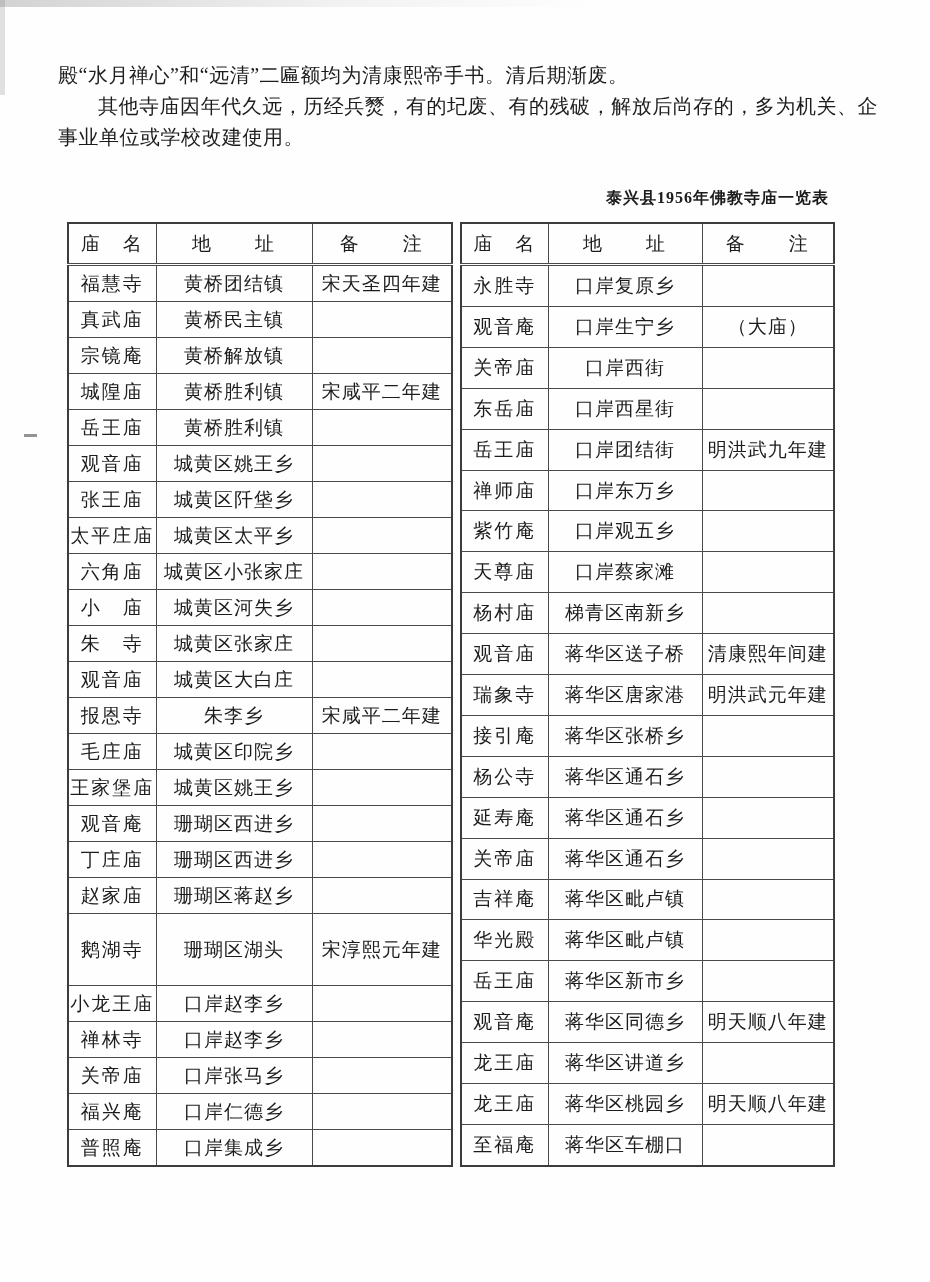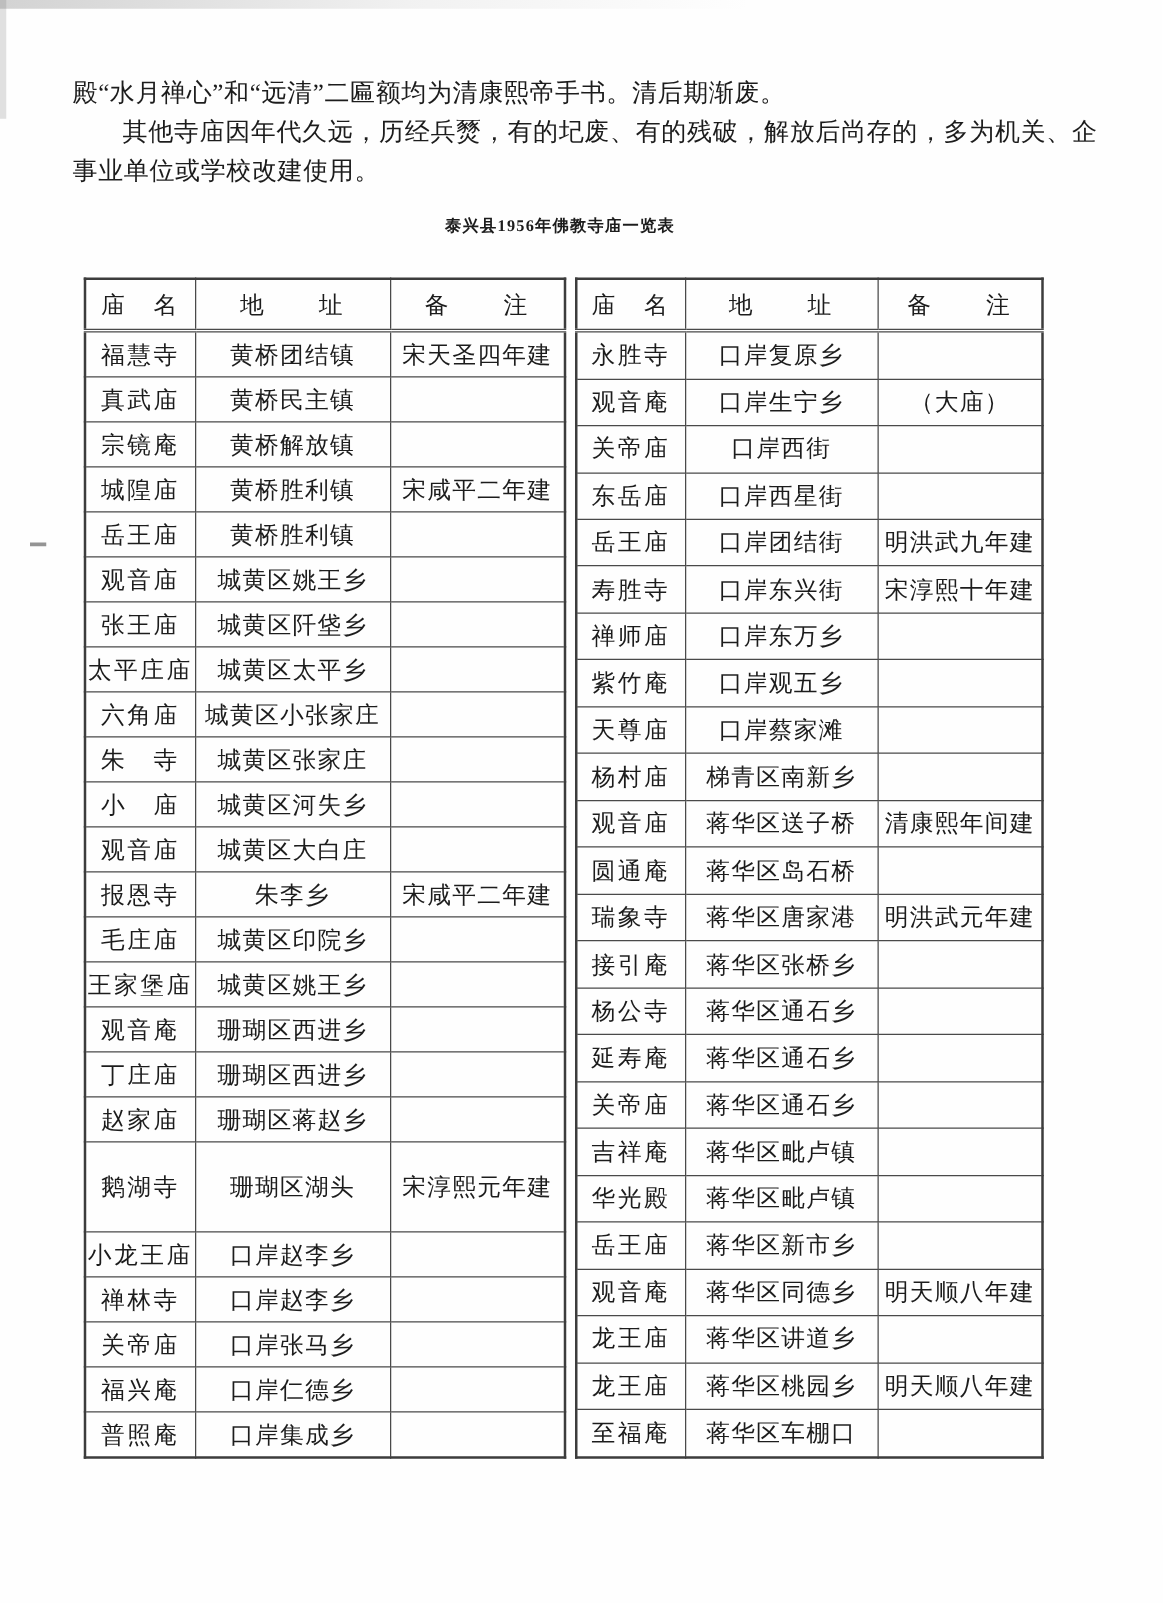--- a/index.html
+++ b/index.html
@@ -13,22 +13,22 @@
   .top-smudge { position:absolute; top:0; left:0; width:600px; height:7px;
     background:linear-gradient(to right, rgba(110,110,110,.30), rgba(150,150,150,.12) 55%, rgba(255,255,255,0)); }
   .left-smudge { position:absolute; top:0; left:0; width:5px; height:95px; background:rgba(120,120,120,.22); }
   .edge-dash { position:absolute; left:24px; top:434px; width:13px; height:3px; background:rgba(60,60,60,.55); }
 
   .textblock { position:absolute; left:58px; top:60px; width:820px; }
   .textblock p { margin:0; font-size:20px; line-height:31px; letter-spacing:0.5px; text-align:justify; }
   .textblock p.indent { text-indent:2em; }
 
   .table-title {
-    position:absolute; left:67px; top:172px; width:762px; margin:0;
-    text-align:center; font-size:13px; font-weight:bold; letter-spacing:1px;
+    position:absolute; left:67px; top:188px; width:762px; margin:0;
+    text-align:right; font-size:16px; font-weight:bold; letter-spacing:1px;
   }
 
   .tables { position:absolute; left:67px; top:222px; display:flex; gap:7px; }
   table.sub { border-collapse:collapse; table-layout:fixed; border:2px solid #3c3c3c; }
   table.sub th, table.sub td {
     border:1px solid #4a4a4a; text-align:center; vertical-align:middle;
     padding:0; overflow:hidden; white-space:nowrap;
   }
   table.sub th { height:39px; font-weight:normal; font-size:19px; letter-spacing:2px;
     border-bottom:3px double #4a4a4a; }
@@ -106,27 +106,27 @@
             <td class="c-name">太平庄庙</td>
             <td class="c-addr">城黄区太平乡</td>
             <td class="c-note"></td>
           </tr>
           <tr>
             <td class="c-name">六角庙</td>
             <td class="c-addr">城黄区小张家庄</td>
             <td class="c-note"></td>
           </tr>
           <tr>
+            <td class="c-name">小　庙</td>
+            <td class="c-addr">城黄区河失乡</td>
+            <td class="c-note"></td>
+          </tr>
+          <tr>
             <td class="c-name">朱　寺</td>
             <td class="c-addr">城黄区张家庄</td>
-            <td class="c-note"></td>
-          </tr>
-          <tr>
-            <td class="c-name">小　庙</td>
-            <td class="c-addr">城黄区河失乡</td>
             <td class="c-note"></td>
           </tr>
           <tr>
             <td class="c-name">观音庙</td>
             <td class="c-addr">城黄区大白庄</td>
             <td class="c-note"></td>
           </tr>
           <tr>
             <td class="c-name">报恩寺</td>
             <td class="c-addr">朱李乡</td>
@@ -222,25 +222,20 @@
             <td class="c-name">东岳庙</td>
             <td class="c-addr">口岸西星街</td>
             <td class="c-note"></td>
           </tr>
           <tr>
             <td class="c-name">岳王庙</td>
             <td class="c-addr">口岸团结街</td>
             <td class="c-note">明洪武九年建</td>
           </tr>
           <tr>
-            <td class="c-name">寿胜寺</td>
-            <td class="c-addr">口岸东兴街</td>
-            <td class="c-note">宋淳熙十年建</td>
-          </tr>
-          <tr>
             <td class="c-name">禅师庙</td>
             <td class="c-addr">口岸东万乡</td>
             <td class="c-note"></td>
           </tr>
           <tr>
             <td class="c-name">紫竹庵</td>
             <td class="c-addr">口岸观五乡</td>
             <td class="c-note"></td>
           </tr>
           <tr>
@@ -250,25 +245,20 @@
           </tr>
           <tr>
             <td class="c-name">杨村庙</td>
             <td class="c-addr">梯青区南新乡</td>
             <td class="c-note"></td>
           </tr>
           <tr>
             <td class="c-name">观音庙</td>
             <td class="c-addr">蒋华区送子桥</td>
             <td class="c-note">清康熙年间建</td>
-          </tr>
-          <tr>
-            <td class="c-name">圆通庵</td>
-            <td class="c-addr">蒋华区岛石桥</td>
-            <td class="c-note"></td>
           </tr>
           <tr>
             <td class="c-name">瑞象寺</td>
             <td class="c-addr">蒋华区唐家港</td>
             <td class="c-note">明洪武元年建</td>
           </tr>
           <tr>
             <td class="c-name">接引庵</td>
             <td class="c-addr">蒋华区张桥乡</td>
             <td class="c-note"></td>

